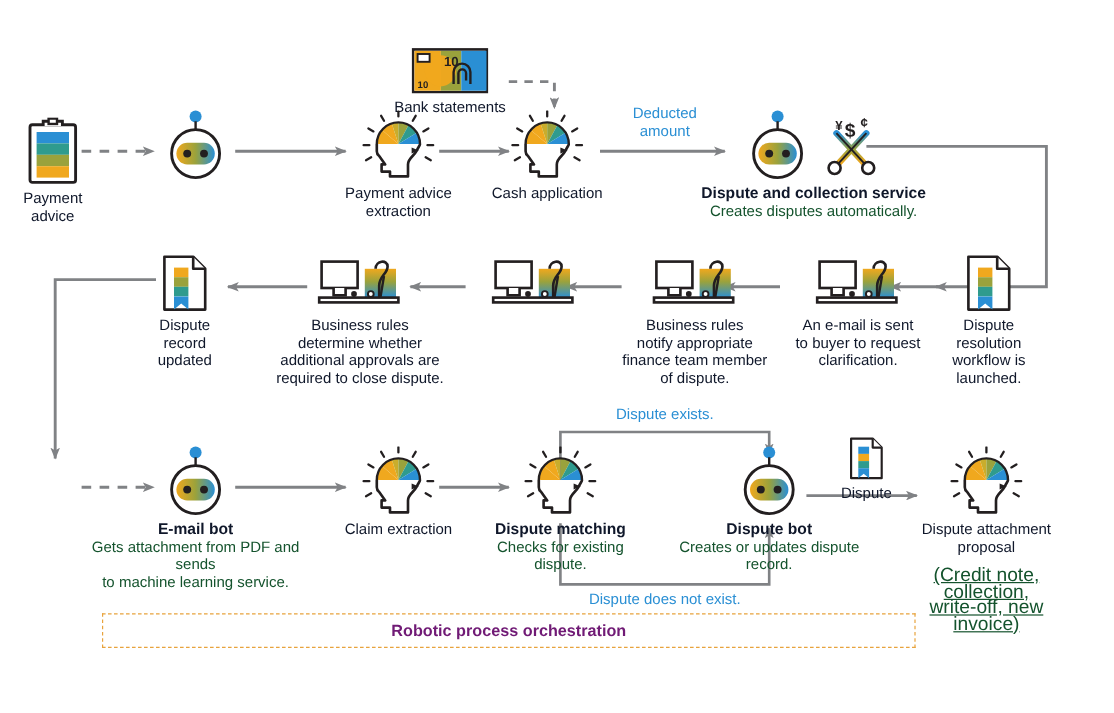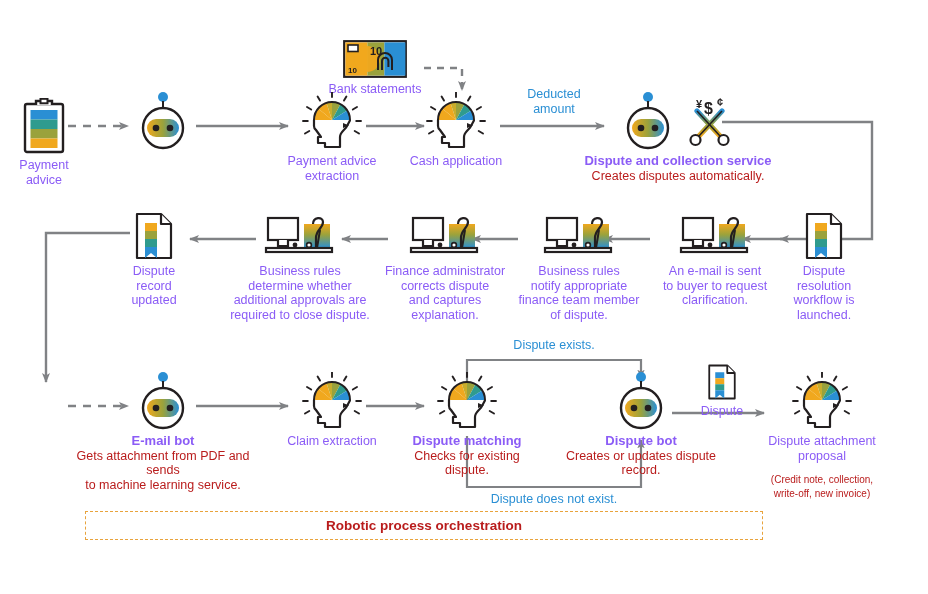--- a/index.html
+++ b/index.html
@@ -12,32 +12,32 @@
     position: relative;
     font-family: "Liberation Sans", sans-serif;
     color: #231f20;
     overflow: hidden;
   }
   #canvas { position: absolute; inset: 0; }
   svg.lines { position: absolute; left: 0; top: 0; width: 928px; height: 594px; pointer-events: none; }
 
   .node { position: absolute; text-align: center; }
   .icon-wrap { display: flex; justify-content: center; align-items: flex-end; }
-  .caption { font-size: 12.5px; line-height: 14.5px; color: #8b5cf6; margin-top: 4px; }
+  .caption { font-size: 12.5px; line-height: 14.5px; color: #0f172a; margin-top: 4px; }
   .caption.bold { font-weight: bold; font-size: 13px; }
-  .sub { font-size: 12.5px; line-height: 14.5px; color: #b91c1c; }
-  .sub.small { font-size: 10px; line-height: 13.5px; }
+  .sub { font-size: 12.5px; line-height: 14.5px; color: #14532d; }
+  .sub.small { font-size: 16px; line-height: 13.5px; text-decoration: underline; }
   .label-blue { position: absolute; color: #2a8fd4; font-size: 12.5px; line-height: 14.5px; text-align: center; }
 
   .orch-box {
     position: absolute;
     border: 1.5px dashed #e8a33d;
     display: flex; align-items: center; justify-content: center;
   }
-  .orch-label { font-size: 13.5px; font-weight: bold; color: #b91c1c; }
+  .orch-label { font-size: 13.5px; font-weight: bold; color: #701a75; }
 </style>
 </head>
 <body>
 
 <div id="canvas">
 
   <svg class="lines" viewBox="0 0 928 594">
     <defs>
       <marker id="ah" markerWidth="10" markerHeight="8" refX="9" refY="4" orient="auto" markerUnits="userSpaceOnUse">
         <path d="M0,0 L10,4 L0,8 L2.4,4 Z" fill="#808285"></path>
@@ -299,24 +299,20 @@
         <rect x="4" y="6" width="30" height="22" fill="#ffffff" stroke="#231f20" stroke-width="2.2"></rect>
         <path d="M14,28 L14,34 L24,34 L24,28" fill="#ffffff" stroke="#231f20" stroke-width="2.2"></path>
         <rect x="40" y="12" width="26" height="24" fill="url(#pgrad2)"></rect>
         <path d="M49,12 C49,5 59,4 59,10 C59,16 52,18 52,26 L52,36" fill="none" stroke="#231f20" stroke-width="2.2"></path>
         <path d="M56,18 L53,36" fill="none" stroke="#231f20" stroke-width="2"></path>
         <rect x="2" y="36" width="66" height="4" fill="#ffffff" stroke="#231f20" stroke-width="2.2"></rect>
         <circle cx="31" cy="33" r="2.4" fill="#231f20"></circle>
         <circle cx="45" cy="33" r="2.4" fill="#ffffff" stroke="#231f20" stroke-width="1.6"></circle>
       </svg>
     </div>
-    <div class="caption" style="white-space:pre-line">Finance administrator
-corrects dispute
-and captures
-explanation.</div>
   </div>
 
   <div class="node" style="left:508px; top:210px; width:142px;">
     <div class="icon-wrap" style="height:50px;">
       <svg width="72" height="48" viewBox="0 0 72 48">
         <defs>
             <linearGradient id="pgrad3" x1="0" y1="0" x2="0" y2="1">
           <stop offset="0%" stop-color="#f0a81e"></stop>
               <stop offset="45%" stop-color="#9aa23c"></stop>
               <stop offset="100%" stop-color="#2a8fd4"></stop>

